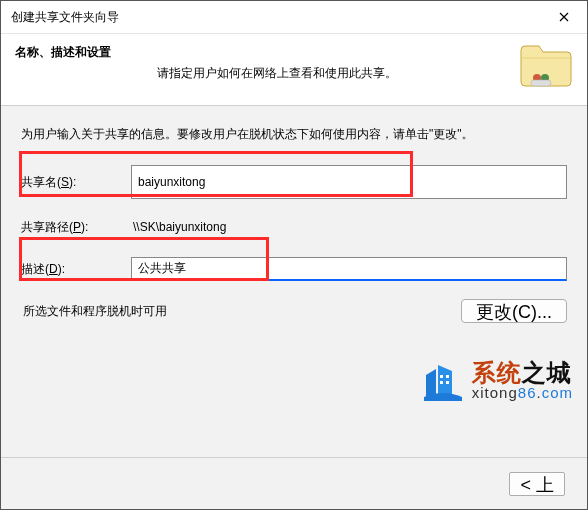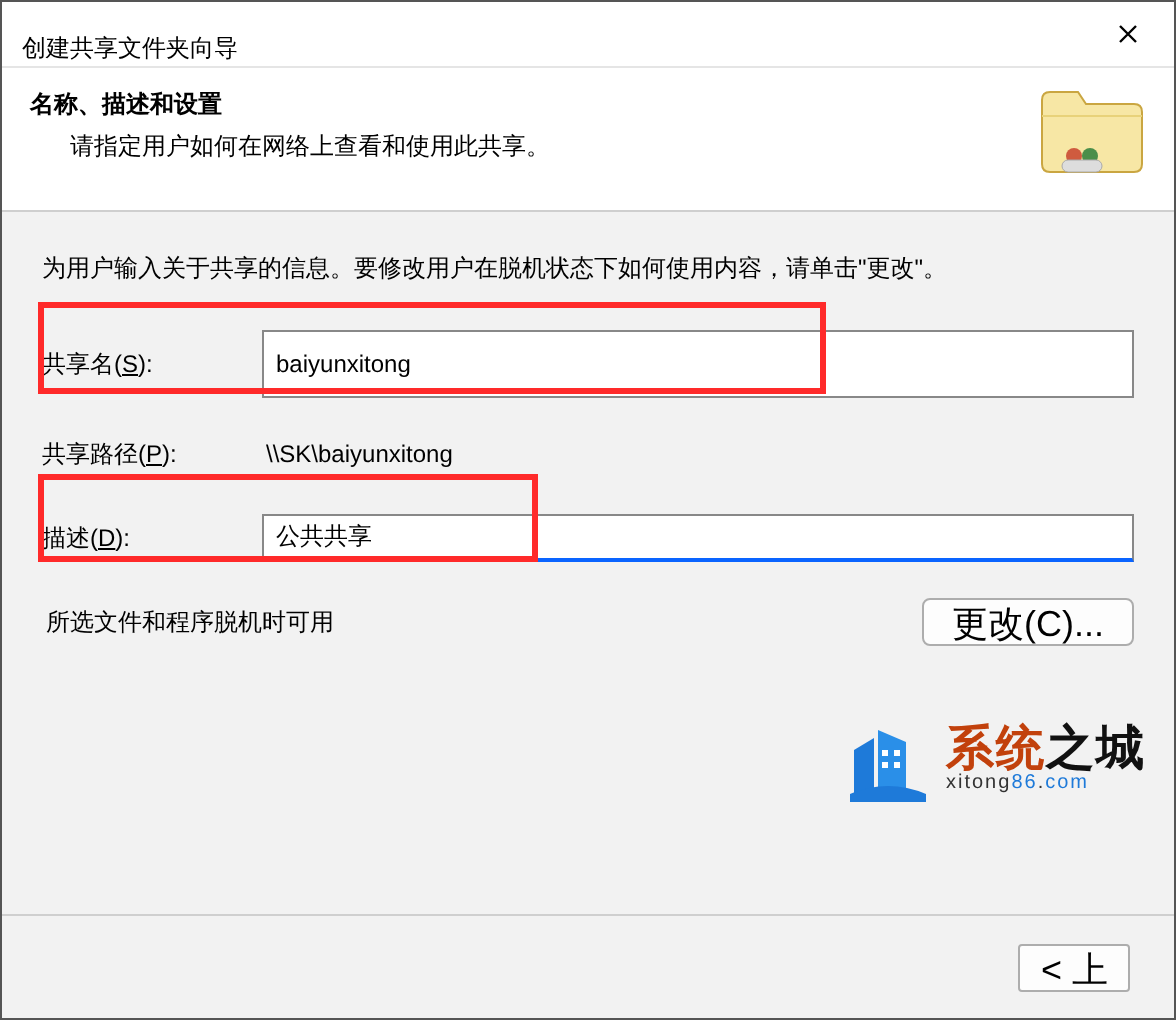--- a/index.html
+++ b/index.html
@@ -1,26 +1,26 @@
 <!DOCTYPE html>
 <html><head>
 <meta charset="utf-8">
 <style>
   html,body{margin:0;padding:0;width:588px;height:510px;font-family:'Microsoft YaHei','Segoe UI',sans-serif;font-size:12px;color:#000;background:#fff;overflow:hidden;}
   .window{width:588px;height:510px;border:1px solid #555;box-sizing:border-box;display:flex;flex-direction:column;position:relative;}
   
-  .titlebar{height:32px;display:flex;align-items:flex-end;border-bottom:1px solid #e5e5e5;}
+  .titlebar{height:32px;display:flex;align-items:center;border-bottom:1px solid #e5e5e5;}
   .titlebar-title{flex:1;padding-left:10px;font-size:12px;}
   .title-close{width:46px;height:32px;display:flex;align-items:center;justify-content:center;}
   .title-close svg{width:10px;height:10px;}
   
   .header{height:72px;display:flex;align-items:flex-start;padding:10px 14px 16px 14px;border-bottom:1px solid #cfcfcf;box-sizing:border-box;}
   .header-text{flex:1;}
   .header-title{font-weight:700;font-size:12px;margin-bottom:4px;}
-  .header-sub{font-size:12px;padding-left:20px;}
+  .header-sub{font-size:12px;padding-left:20px;text-align:center;}
   .header-icon{width:54px;height:46px;position:relative;margin-top:-2px;}
   
   .body{flex:1;background:#f2f2f2;padding:20px 20px 0 20px;box-sizing:border-box;position:relative;}
   .intro{font-size:12px;margin-bottom:22px;}
   .form-row{display:flex;align-items:center;margin-bottom:14px;min-height:28px;}
   .form-label{width:110px;font-size:12px;}
   .form-label u{text-decoration:underline;}
   .form-input{flex:1;height:24px;border:1px solid #888;background:#fff;padding:4px 6px;font-size:12px;font-family:inherit;outline:none;}
   .form-static{flex:1;font-size:12px;padding-left:2px;}
   .btn{height:24px;padding:0 14px;background:#fdfdfd;border:1px solid #adadad;border-radius:4px;font-size:18px;font-family:inherit;cursor:default;margin-left:10px;}
@@ -31,21 +31,21 @@
   .hl1{left:18px;top:150px;width:388px;height:40px;}
   .hl2{left:18px;top:236px;width:244px;height:38px;}
   
   .footer{height:52px;border-top:1px solid #cfcfcf;background:#f2f2f2;display:flex;align-items:center;justify-content:flex-end;padding-right:22px;box-sizing:border-box;}
   
   .watermark{position:absolute;right:14px;bottom:56px;display:flex;align-items:center;gap:8px;}
   .wm-logo{width:42px;height:42px;}
   .wm-text{display:flex;flex-direction:column;line-height:1.05;}
   .wm-main{font-size:24px;font-weight:700;letter-spacing:1px;color:#111;}
   .wm-main .blue{color:#c2410c;}
-  .wm-url{font-size:10px;letter-spacing:1px;}
+  .wm-url{font-size:15px;letter-spacing:1px;}
   .wm-url span{color:#1e7ad9;}
   .wm-url b{color:#1e7ad9;font-weight:400;}
 </style>
 </head>
 <body>
 
 <div class="window">
 
   <div class="titlebar">
     <div class="titlebar-title">创建共享文件夹向导</div>

